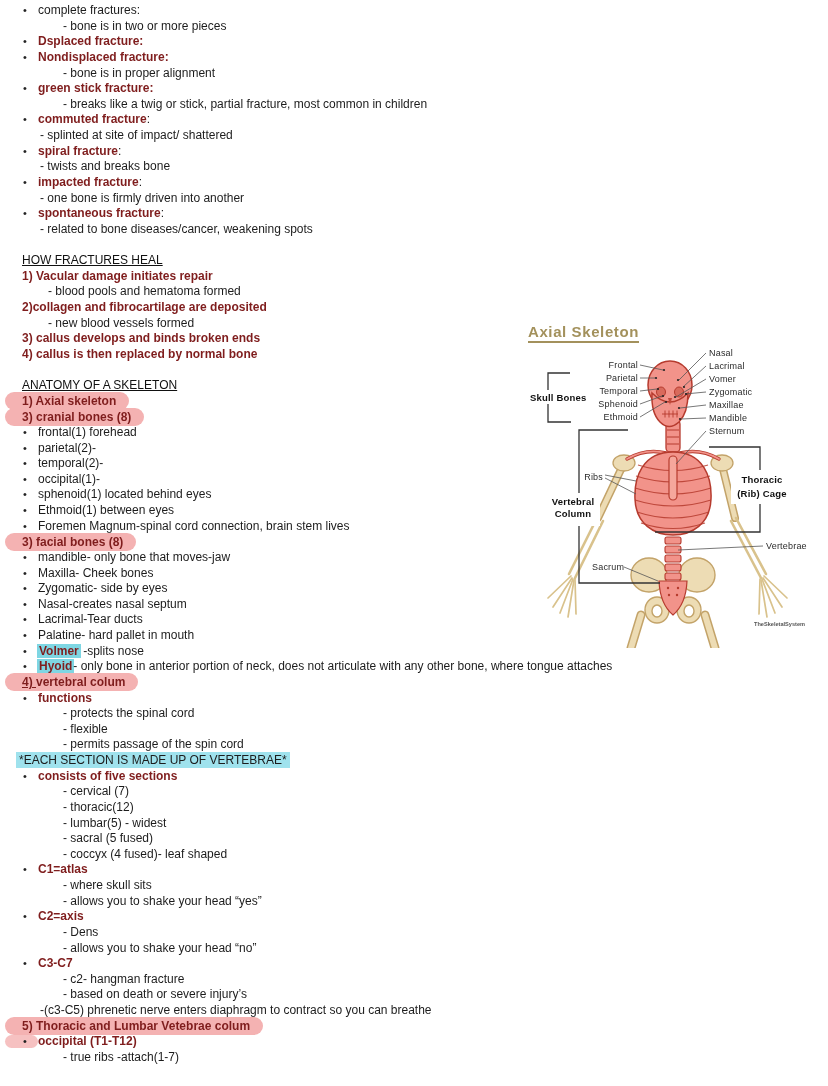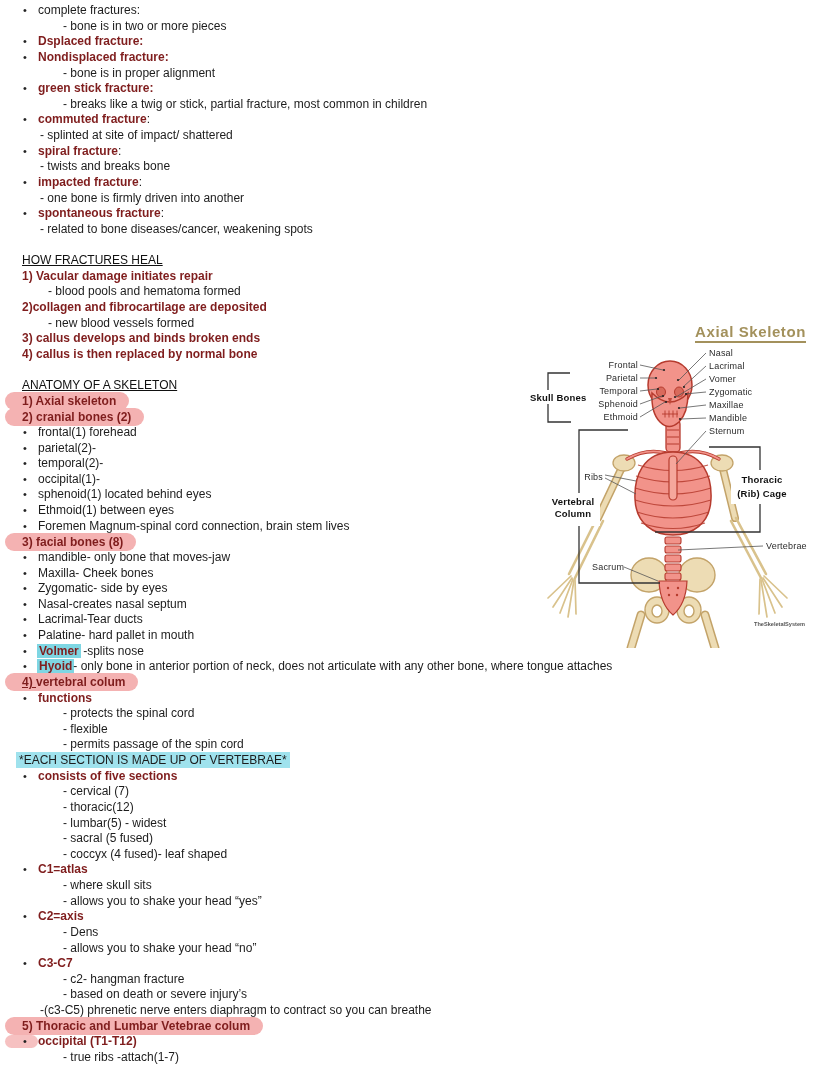--- a/index.html
+++ b/index.html
@@ -22,21 +22,21 @@
   .b{font-weight:bold;color:#7f1d1d}
   .u{text-decoration:underline}
   .pill{background:#f4b2b2;border-radius:9px;padding:1.5px 13px 2.5px 17px;margin-left:-17px}
   .hl-cyan{background:#7ed6e3;padding:0 2px;margin:12px -1px}
   .hl-cyan2{background:#9fe2ed;padding:1px 3px}
   .blob{position:absolute;left:5px;top:1px;width:33px;height:13px;background:#f4b2b2;opacity:.8;border-radius:8px;z-index:-1}
   .ln{z-index:0}
 
   
   .dg{position:absolute;left:528px;top:318px;width:300px;height:330px}
-  .dg-title{position:absolute;left:0;top:5px;width:278px;text-align:right;
+  .dg-title{position:absolute;left:0;top:5px;width:278px;text-align:left;
     font-weight:bold;font-size:15px;letter-spacing:.6px;color:#a3915c}
   .dg-title span{border-bottom:2.5px solid #a3915c;padding-bottom:1px}
   .dg svg{position:absolute;left:0;top:0}
   .dg text{font-family:"Liberation Sans",sans-serif;font-size:9px;fill:#2b2b2b;letter-spacing:.2px}
   .dg text.bt{font-weight:bold;fill:#101010;font-size:9.5px}
   .dg text.wm{font-size:5.6px;font-weight:bold;fill:#555;letter-spacing:0}
 </style>
 </head>
 <body>
 
@@ -60,21 +60,21 @@
     <div class="ln h"><span class="">HOW FRACTURES HEAL</span></div>
     <div class="ln num"><span class="b">1) Vacular damage initiates repair</span></div>
     <div class="ln sub3"><span class="">- blood pools and hematoma formed</span></div>
     <div class="ln num"><span class="b">2)collagen and fibrocartilage are deposited</span></div>
     <div class="ln sub3"><span class="">- new blood vessels formed</span></div>
     <div class="ln num"><span class="b">3) callus develops and binds broken ends</span></div>
     <div class="ln num"><span class="b">4) callus is then replaced by normal bone</span></div>
     <div class="ln gap"></div>
     <div class="ln h"><span class="">ANATOMY OF A SKELETON</span></div>
     <div class="ln pinkline"><span class="pill"><span class="b">1) Axial skeleton</span></span></div>
-    <div class="ln pinkline"><span class="pill"><span class="b">2) cranial bones (2)</span></span></div>
+    <div class="ln pinkline"><span class="pill"><span class="b">3) cranial bones (8)</span></span></div>
     <div class="ln li"><span class="bullet">•</span><span class="">frontal(1) forehead</span></div>
     <div class="ln li"><span class="bullet">•</span><span class="">parietal(2)-</span></div>
     <div class="ln li"><span class="bullet">•</span><span class="">temporal(2)-</span></div>
     <div class="ln li"><span class="bullet">•</span><span class="">occipital(1)-</span></div>
     <div class="ln li"><span class="bullet">•</span><span class="">sphenoid(1) located behind eyes</span></div>
     <div class="ln li"><span class="bullet">•</span><span class="">Ethmoid(1) between eyes</span></div>
     <div class="ln li"><span class="bullet">•</span><span class="">Foremen Magnum-spinal cord connection, brain stem lives</span></div>
     <div class="ln pinkline"><span class="pill"><span class="b">3) facial bones (8)</span></span></div>
     <div class="ln li"><span class="bullet">•</span><span class="">mandible- only bone that moves-jaw</span></div>
     <div class="ln li"><span class="bullet">•</span><span class="">Maxilla- Cheek bones</span></div>

